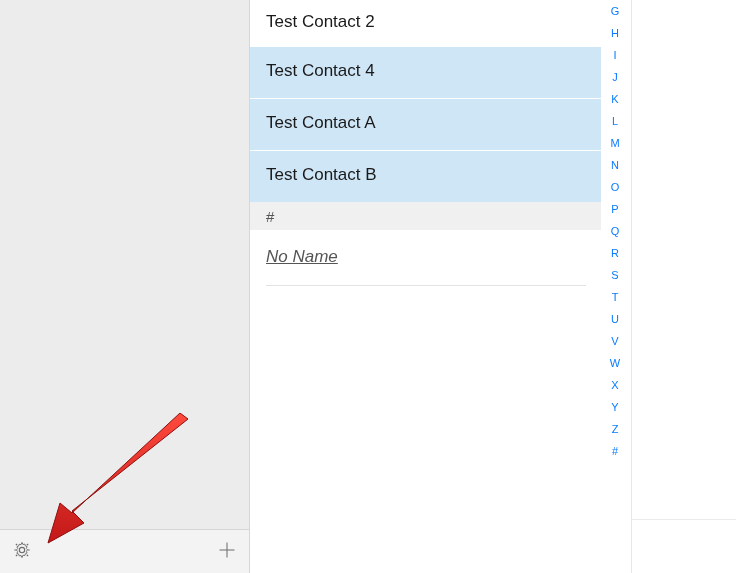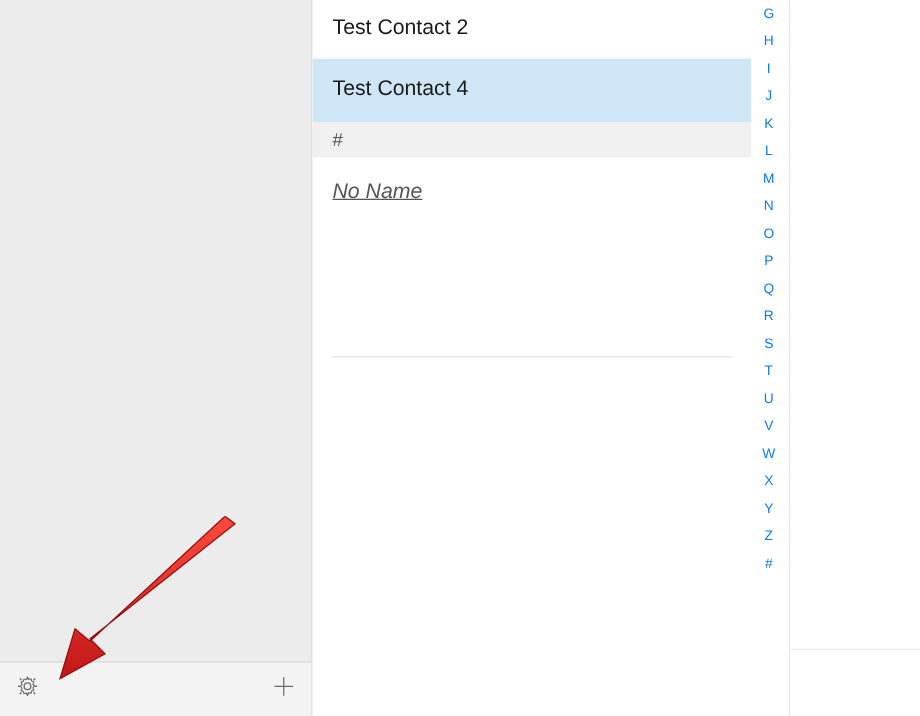--- a/index.html
+++ b/index.html
@@ -165,20 +165,26 @@
   </div>
 
   <div class="contacts-pane">
     <div class="contacts-scroll">
 
       <div class="contact-row first">
         <span>Test Contact 2</span>
       </div>
       <div class="contact-row selected">
         <span>Test Contact 4</span>
+      </div>
+      <div class="contact-row selected">
+        <span>Test Contact A</span>
+      </div>
+      <div class="contact-row selected">
+        <span>Test Contact B</span>
       </div>
 
       <div class="section-header">
         <span>#</span>
       </div>
 
       <div class="contact-row" style="height:56px;">
         <span class="noname">No Name</span>
       </div>
       <div class="row-sep" style="top:285px; width:320px;"></div>

